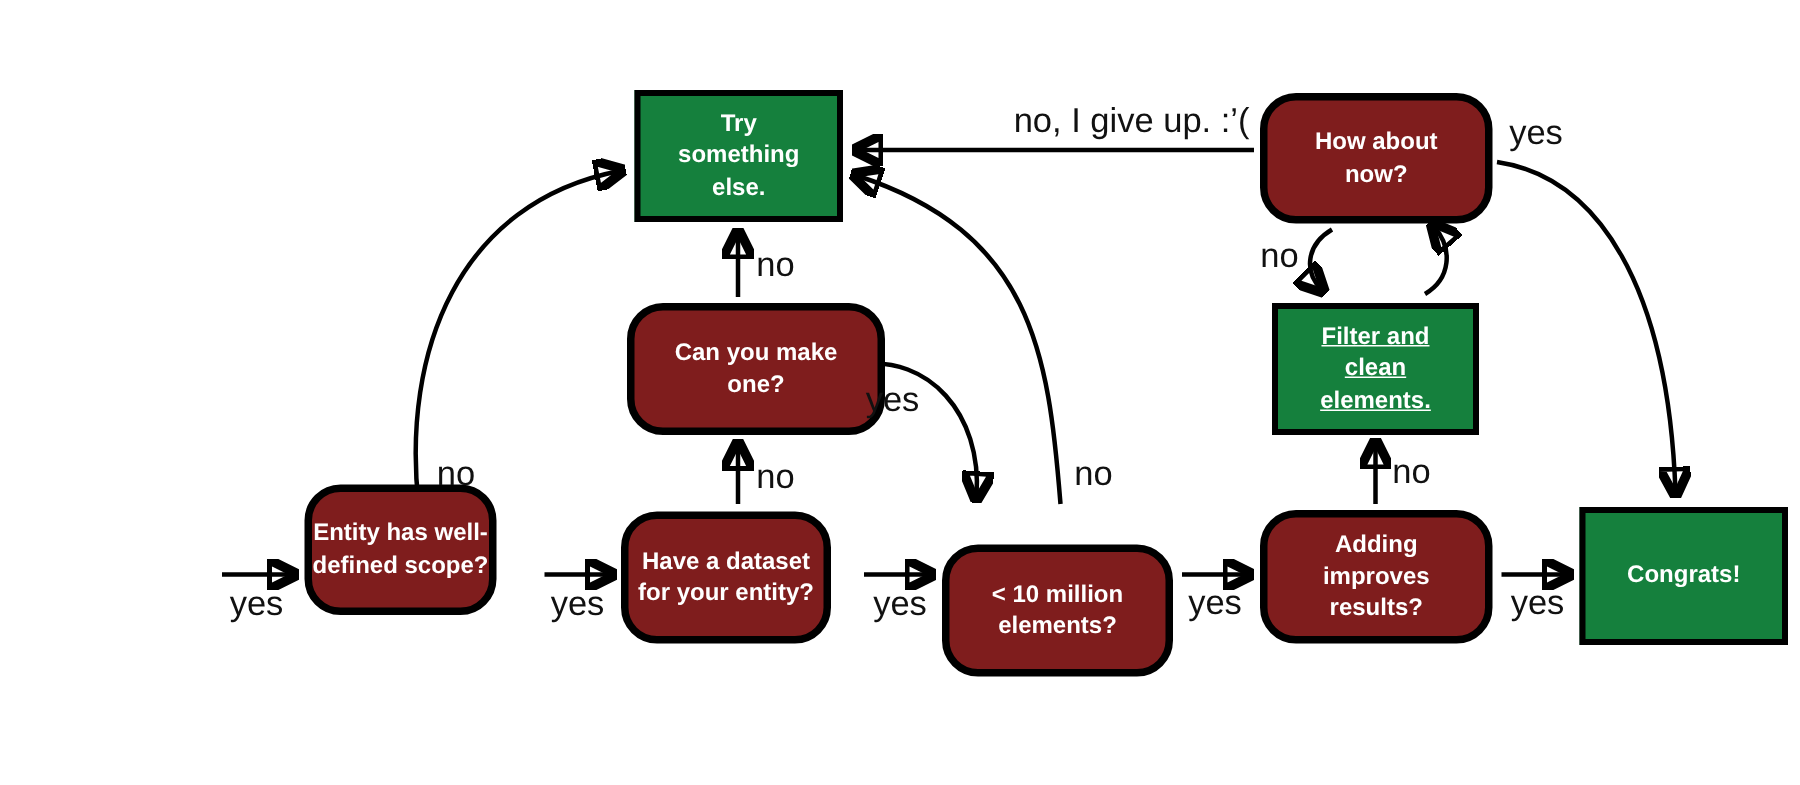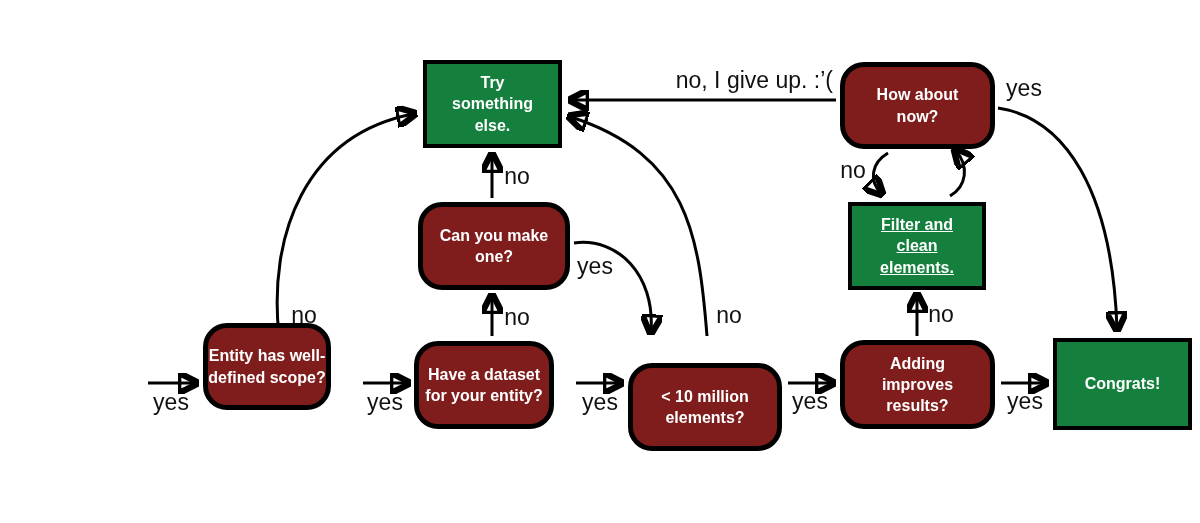--- a/index.html
+++ b/index.html
@@ -96,21 +96,21 @@
   <div class="node decision" style="left:203px; top:323px; width:128px; height:87px;">
     <span>Entity has well-
 defined scope?</span>
   </div>
 
   <div class="node decision" style="left:414px; top:341px; width:140px; height:88px;">
     <span>Have a dataset
 for your entity?</span>
   </div>
 
-  <div class="node decision" style="left:418px; top:202px; width:152px; height:88px;">
+  <div class="node decision" style="left:418px; top:202px; width:172px; height:88px;">
     <span>Can you make
 one?</span>
   </div>
 
   <div class="node decision" style="left:628px; top:341px; width:154px; height:88px;margin-top:22px;">
     <span>&lt; 10 million
 elements?</span>
   </div>
 
   <div class="node decision" style="left:840px; top:340px; width:155px; height:89px;text-align:center;">

